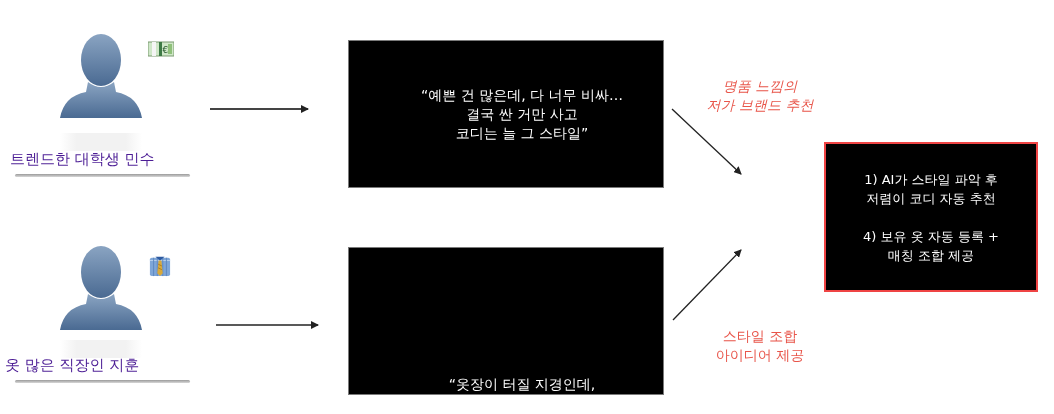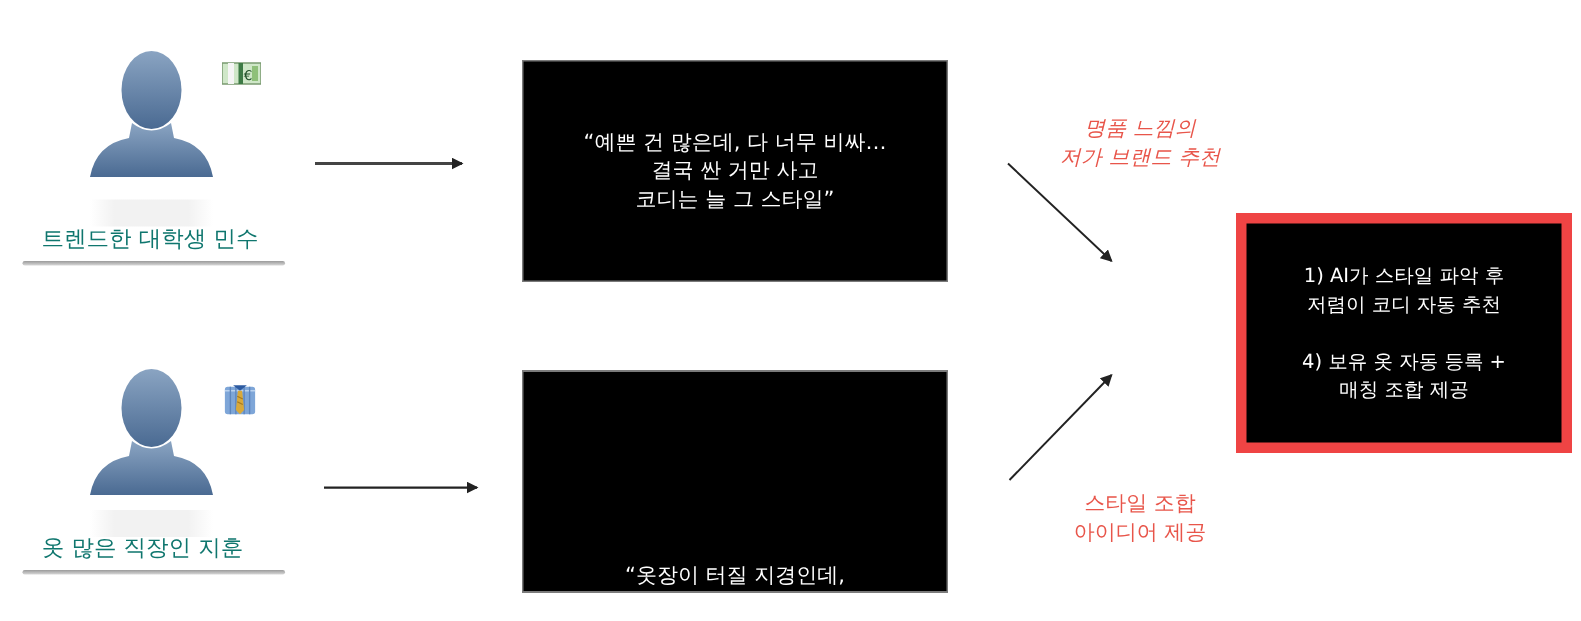--- a/index.html
+++ b/index.html
@@ -1,27 +1,27 @@
 <!DOCTYPE html>
 <html><head>
 <meta charset="utf-8">
 <style>
   html, body { margin: 0; padding: 0; background: #ffffff; }
   body { width: 1054px; height: 414px; position: relative; overflow: hidden;
          font-family: "DejaVu Sans", "Liberation Sans", sans-serif; }
   .avatar { position: absolute; }
-  .persona-label { position: absolute; font-size: 15px; color: #0f766e; white-space: nowrap; text-align: center; width: 180px; }
+  .persona-label { position: absolute; font-size: 15px; color: #4c1d95; white-space: nowrap; width: 180px; }
   .underline-bar { position: absolute; height: 3px; background: linear-gradient(to bottom, #9a9a9a, #d8d8d8); border-radius: 2px; }
   .fade-strip { position: absolute; height: 18px; background: linear-gradient(to right, rgba(240,240,240,0), #f2f2f2 20%, #f2f2f2 80%, rgba(240,240,240,0)); }
   .badge { position: absolute; width: 26px; height: 22px; }
   .quote-box { position: absolute; background: #000; color: #fff; display: flex; align-items: center; justify-content: center;
-               text-align: center; font-size: 14px; line-height: 19px; border: 1px solid #7a7a7a; }
+               text-align: center; font-size: 14px; line-height: 19px; border: 1px solid #7a7a7a; padding-left: 32px; }
   .quote-box .line { display: block; white-space: nowrap; }
   .result-box { position: absolute; background: #000; color: #fff; display: flex; flex-direction: column; align-items: center; justify-content: center;
-                text-align: center; font-size: 13px; line-height: 19px; border: 7px solid #ef4444; }
+                text-align: center; font-size: 13px; line-height: 19px; border: 2px solid #ef4444; }
   .result-box .line { display: block; white-space: nowrap; }
   .result-box .gap { height: 19px; }
   .red-label { position: absolute; color: #e8554a; font-size: 14px; line-height: 19px; text-align: center; white-space: nowrap; }
   .red-label .line { display: block; }
   svg.arrows { position: absolute; left: 0; top: 0; }
 </style>
 </head>
 <body>
 
 <svg class="arrows" width="1054" height="414">

